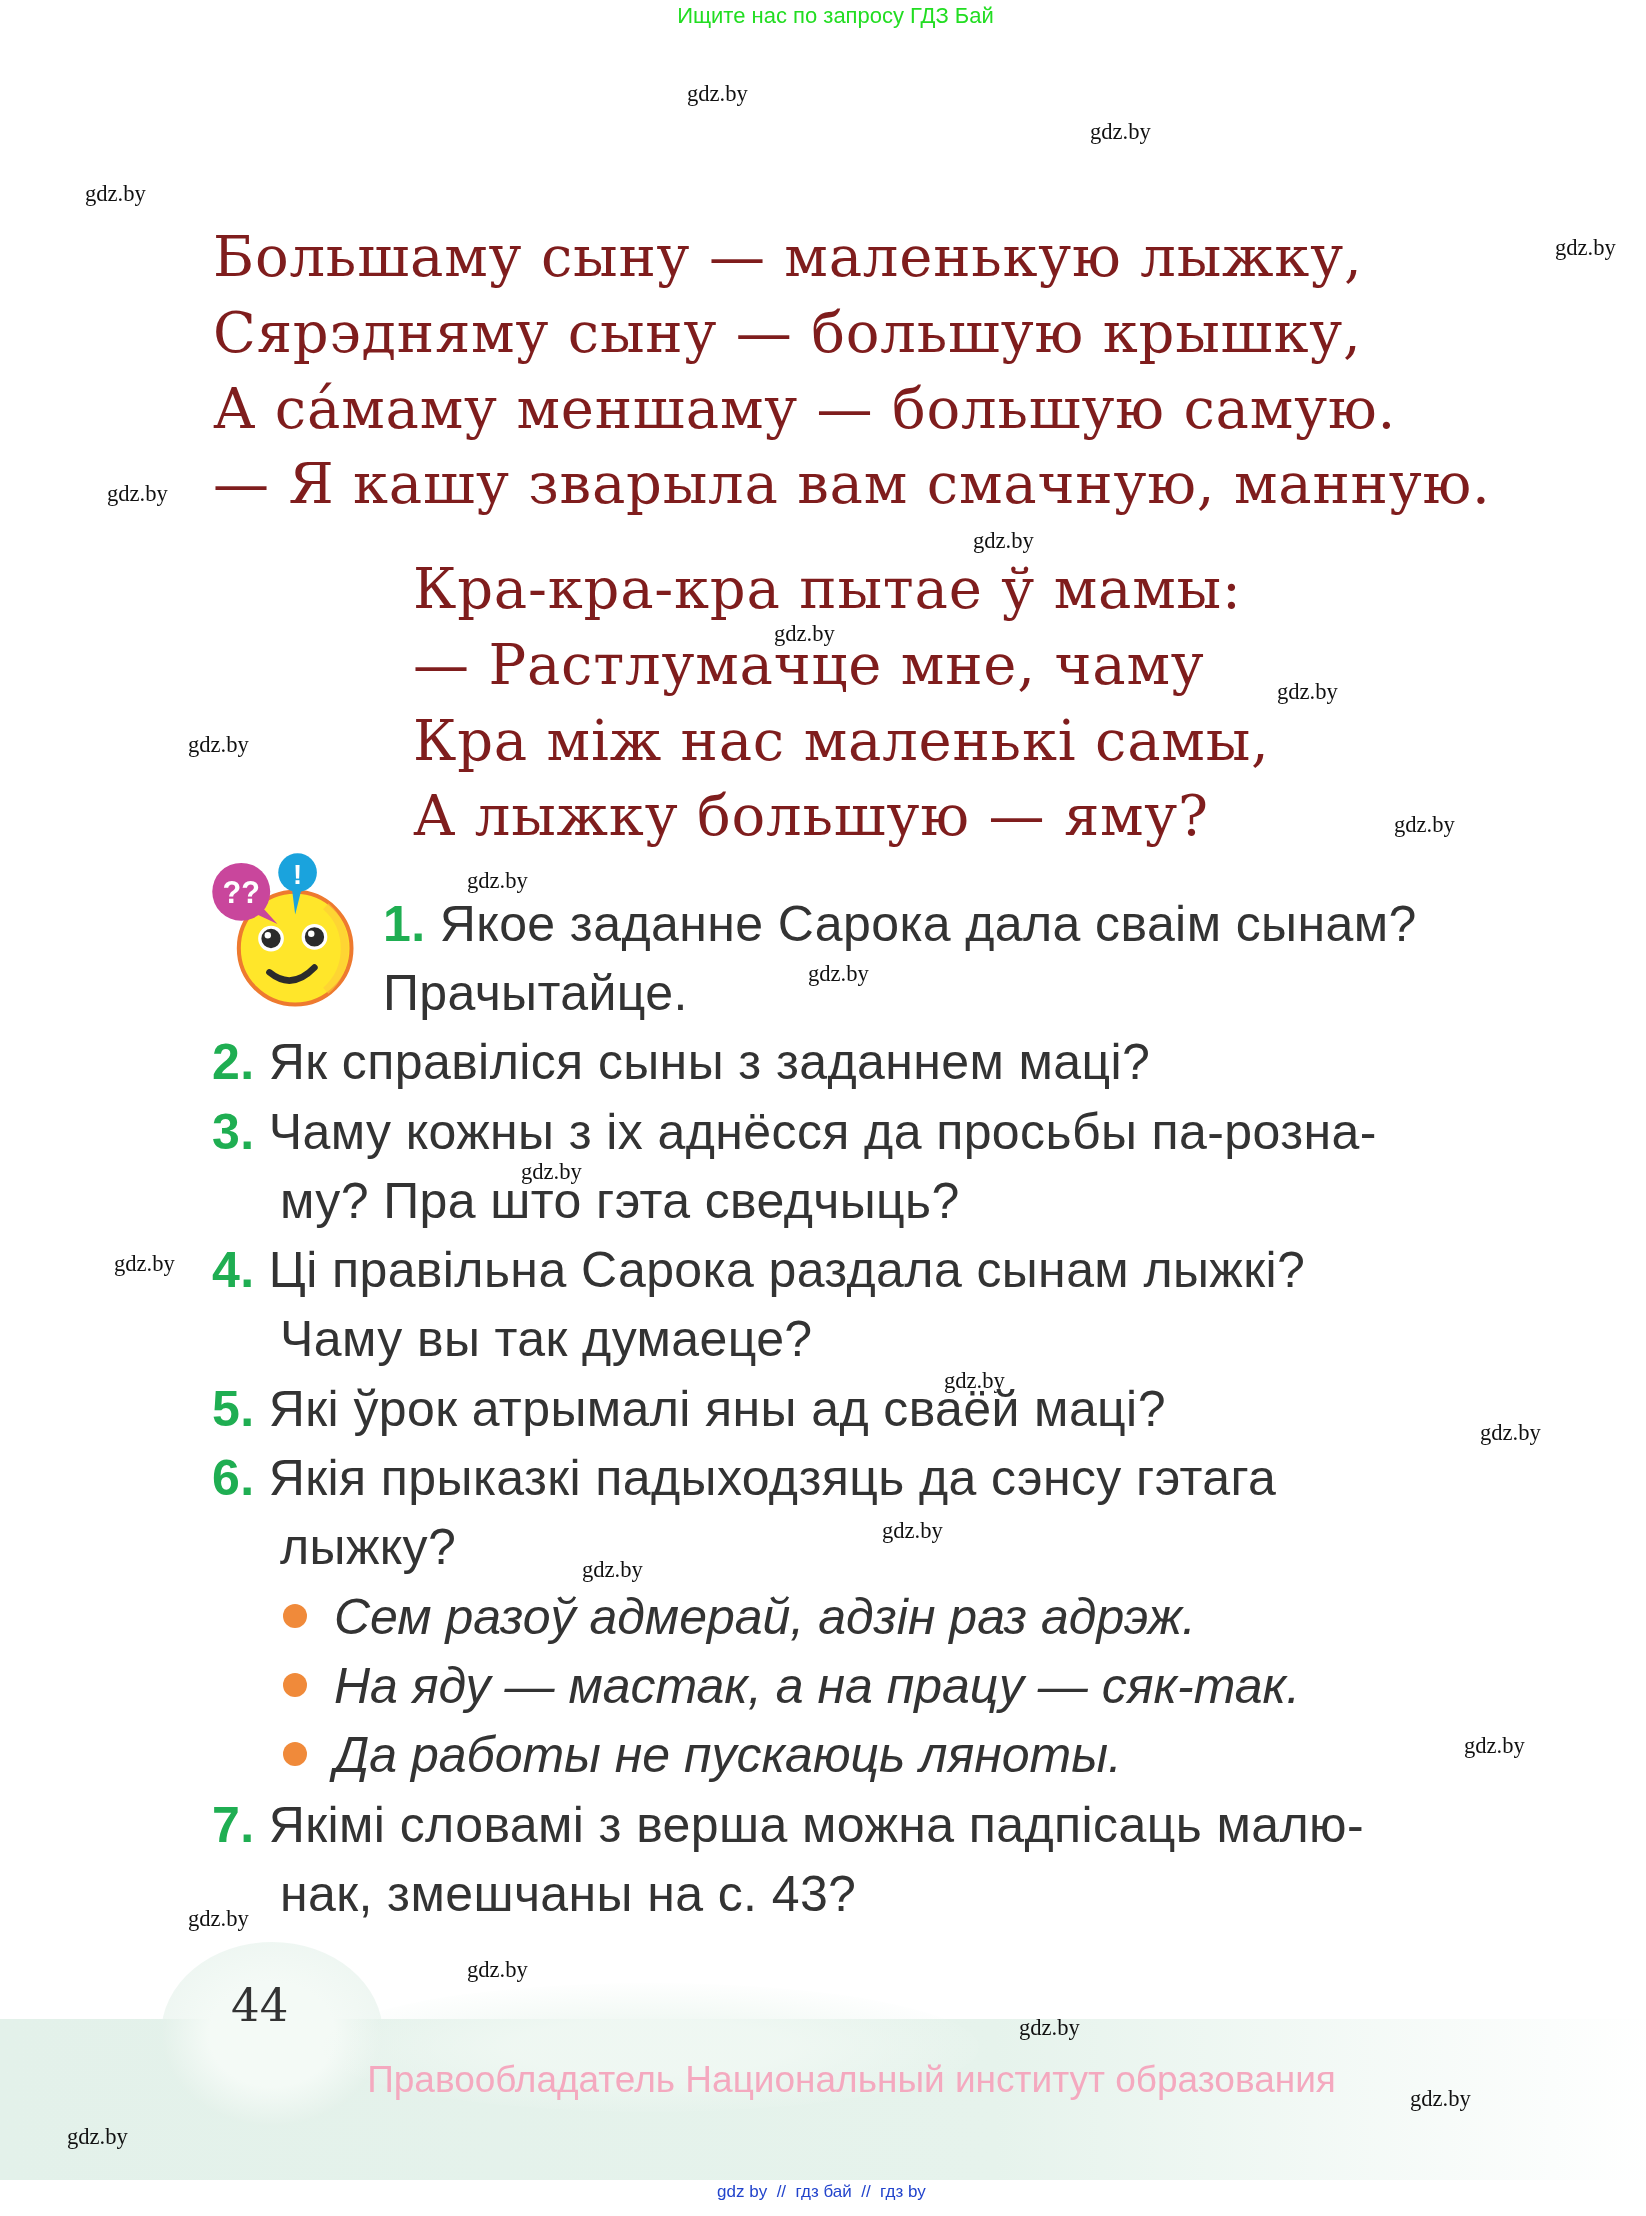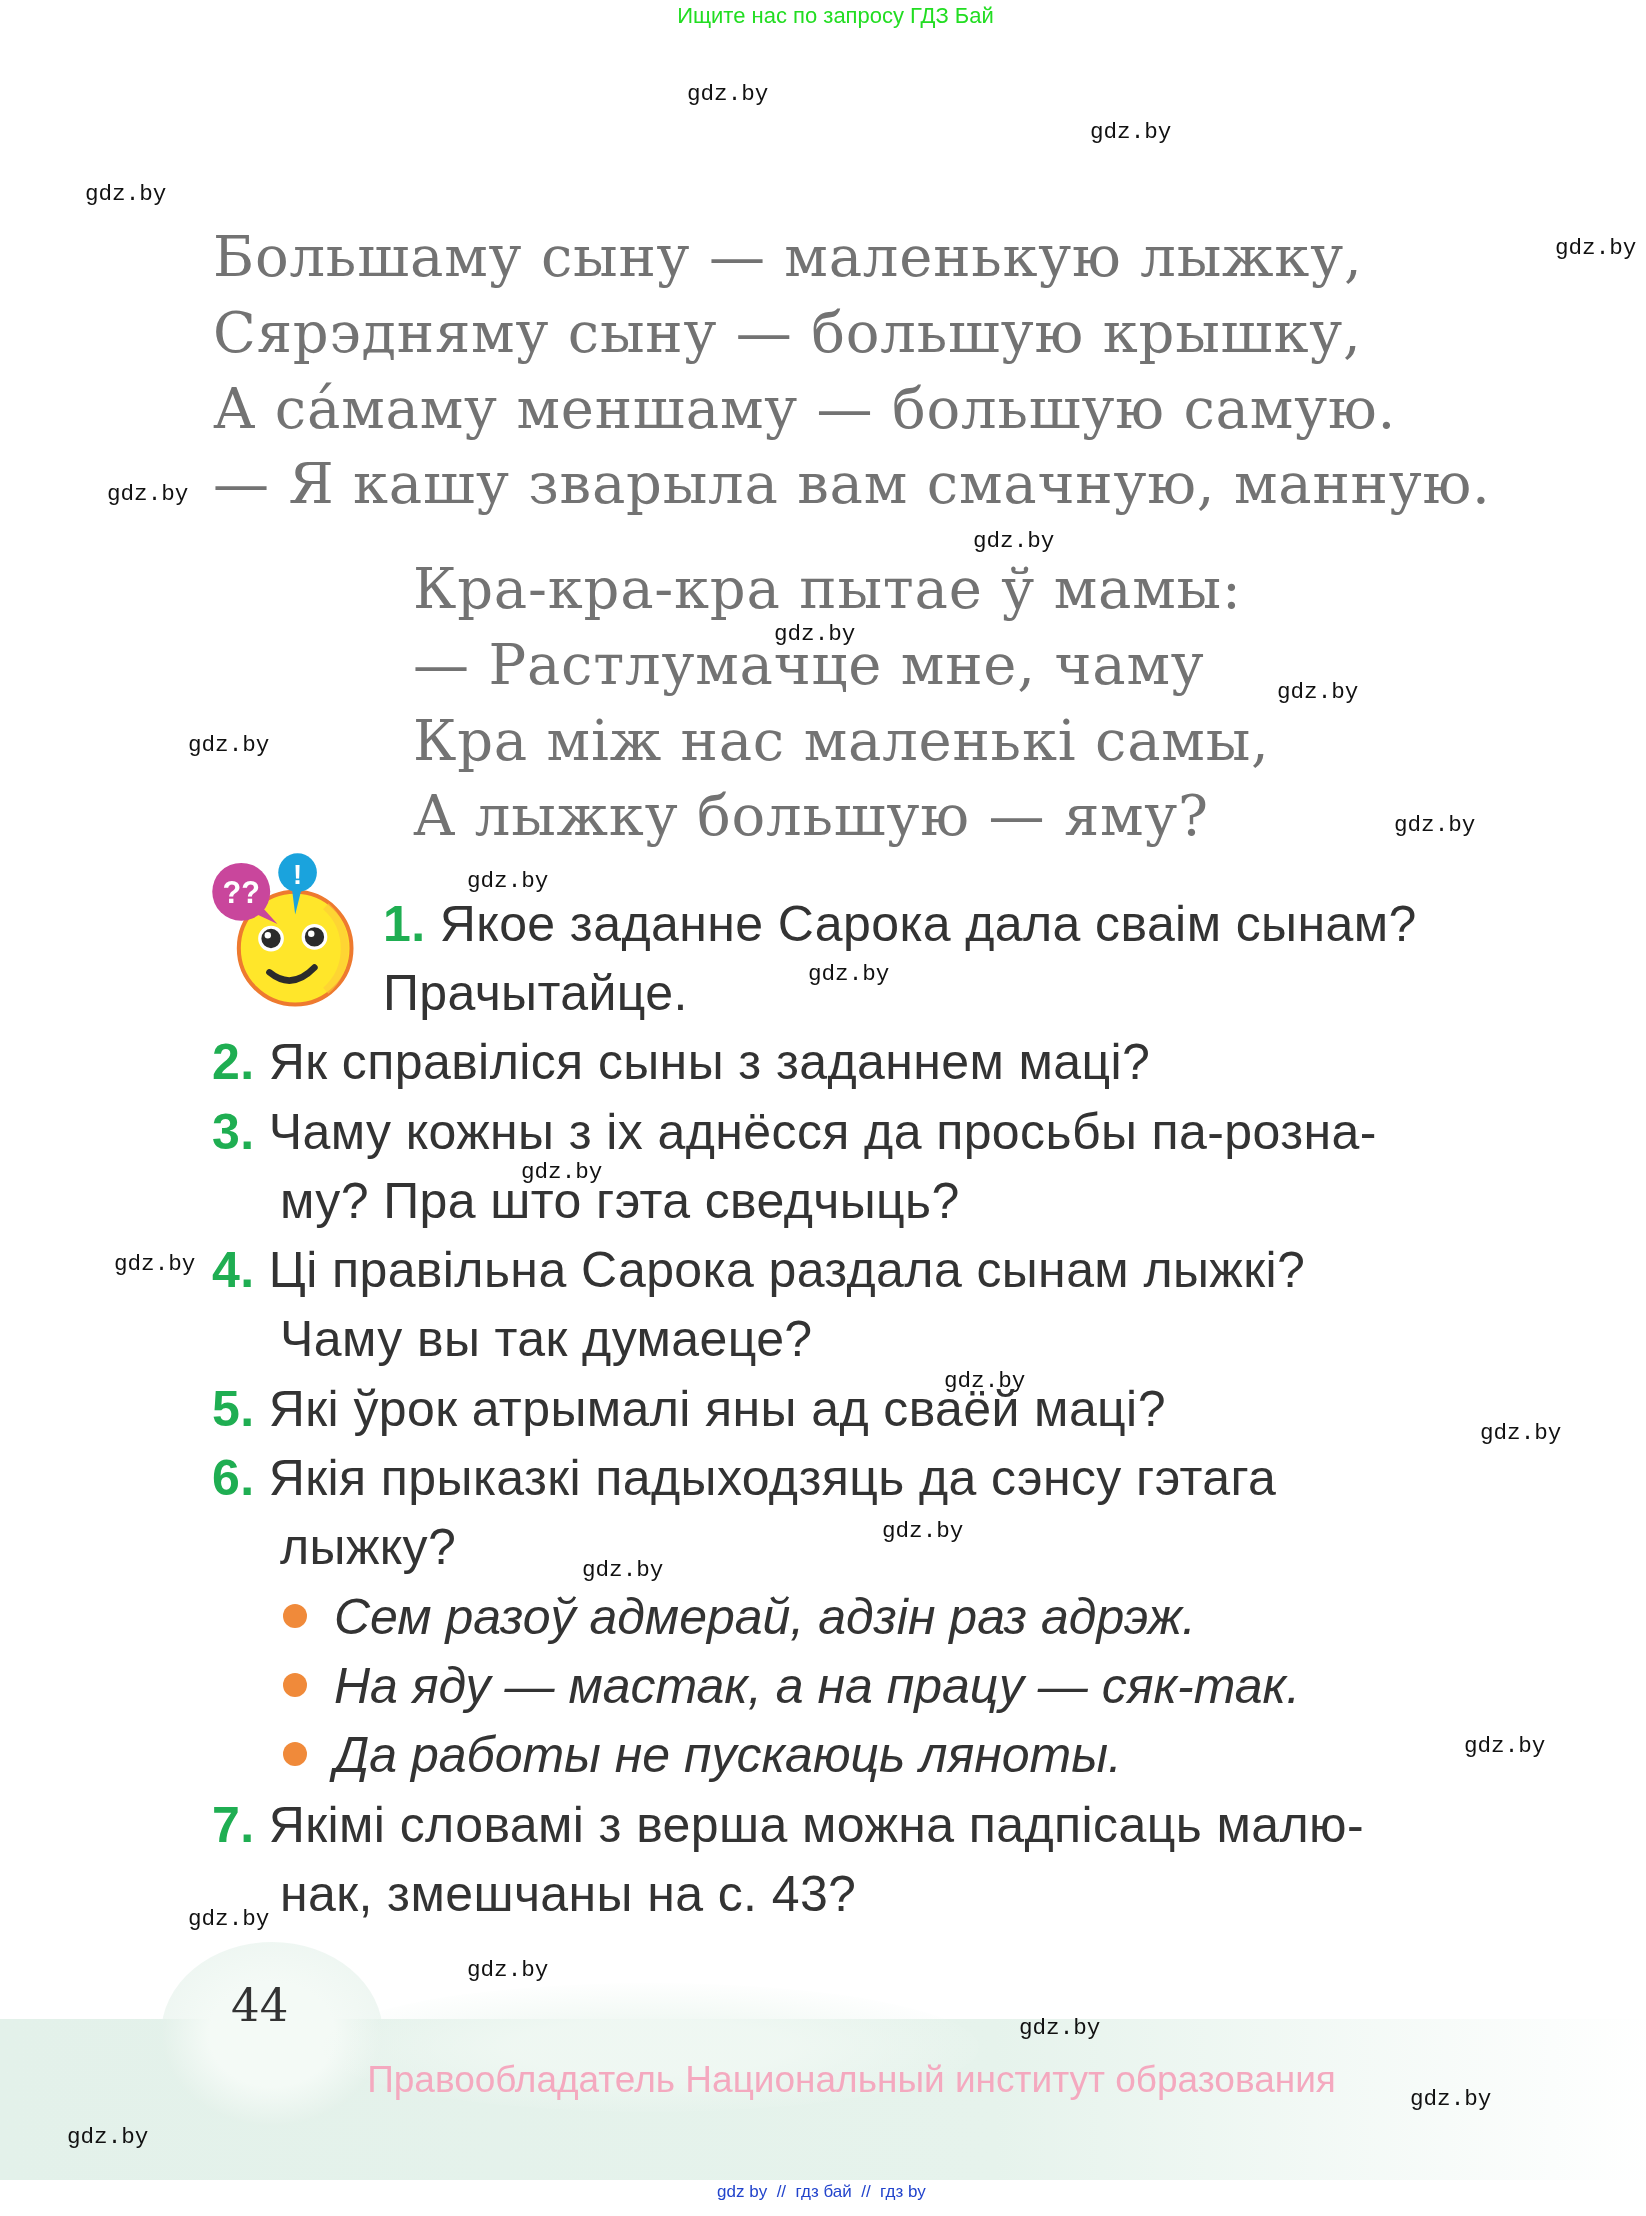--- a/index.html
+++ b/index.html
@@ -8,26 +8,26 @@
     background: #ffffff;
     font-family: "Liberation Sans", sans-serif;
     color: #333333;
   }
   .abs { position: absolute; padding-left: 12px; }
   .top-banner {
     top: 3.2px; left: 0; width: 1647px; text-align: center;
     color: #22dd22; font-size: 22px;
   }
   .wm {
-    font-family: Liberation Mono, monospace;
+    font-family: Liberation Serif, serif;
     font-size: 22.6px; color: #111; white-space: nowrap;
   }
   .poem {
     font-family: "DejaVu Serif", "Liberation Serif", serif;
-    font-size: 56px; color: #737373; white-space: nowrap; letter-spacing: 0.8px;
+    font-size: 56px; color: #7f1d1d; white-space: nowrap; letter-spacing: 0.8px;
   }
   .q {
     font-size: 50px; color: #333; white-space: nowrap; letter-spacing: 0.4px; text-align: right;
   }
   .num { color: #1fae52; font-weight: bold; }
   .proverb {
     font-size: 50px; font-style: italic; color: #333; white-space: nowrap;
   }
   .bullet {
     display: inline-block; width: 24px; height: 24px; border-radius: 50%;

